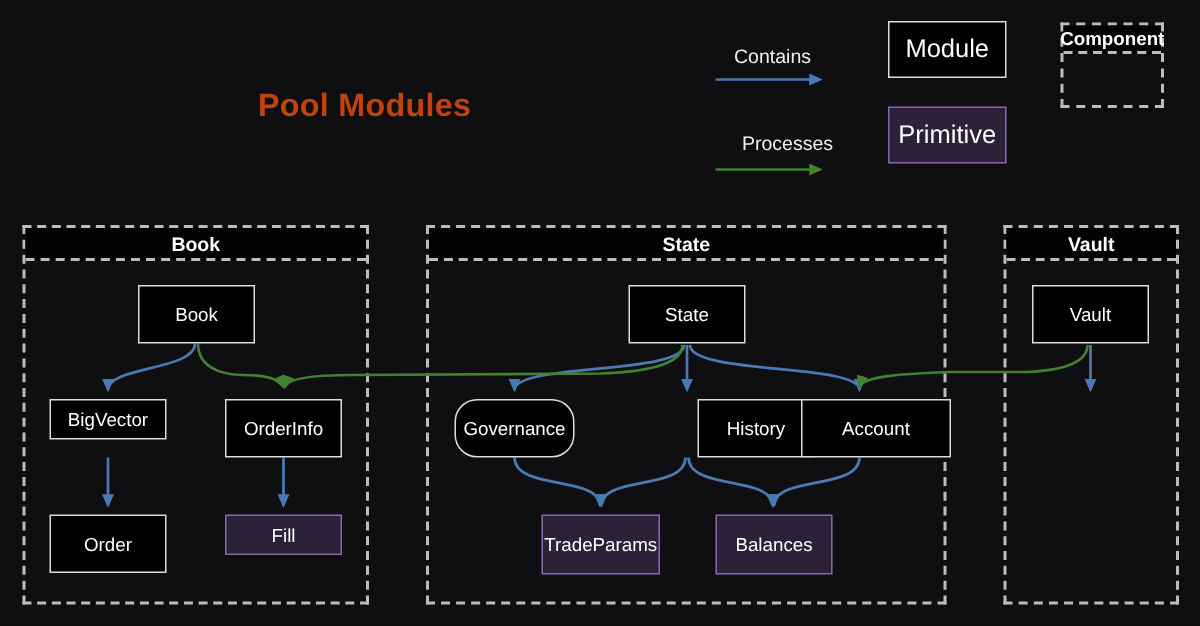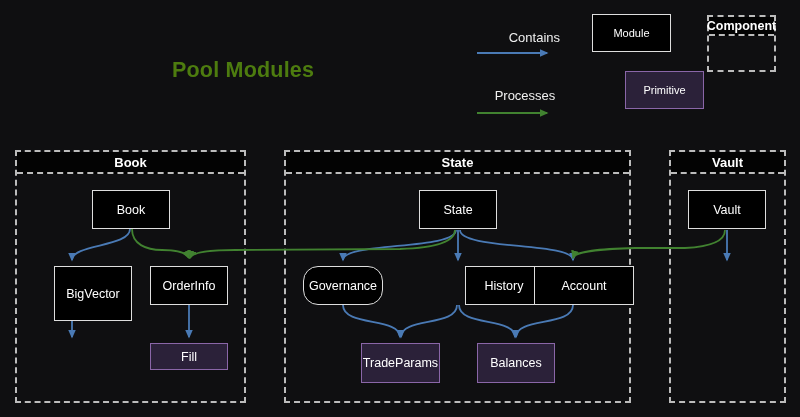--- a/index.html
+++ b/index.html
@@ -2,21 +2,21 @@
 <html><head>
 <meta charset="utf-8">
 <style>
   html,body{margin:0;padding:0;background:#0f0f11;}
   #canvas{
     position:relative;width:800px;height:417px;background:#0f0f11;
     font-family:"Liberation Sans",sans-serif;color:#f5f5f5;overflow:hidden;
   }
   .title{
     position:absolute;left:172px;top:58px;font-size:21.5px;font-weight:bold;
-    letter-spacing:.2px;color:#4d7c0f;
+    letter-spacing:.2px;color:#c2410c;
   }
   
   .node{
     position:absolute;box-sizing:border-box;background:#000;
     border:1.5px solid #dedede;display:flex;align-items:center;justify-content:center;
     font-size:12.5px;color:#fff;
   }
   .node.primitive{background:#2b2139;border-color:#8a66a8;}
   
   .cluster{
@@ -24,61 +24,61 @@
   }
   .cluster-header{
     box-sizing:border-box;width:100%;height:22px;background:#030303;
     border-bottom:2px dashed #bcbcbc;display:flex;align-items:center;justify-content:center;
     font-size:13px;font-weight:bold;color:#fff;
   }
   
   .legend-label{position:absolute;font-size:13px;color:#f0f0f0;text-align:center;width:90px;}
   .legend-box{
     position:absolute;box-sizing:border-box;display:flex;align-items:center;justify-content:center;
-    font-size:11px;color:#fff;
+    font-size:17px;color:#fff;
   }
   .legend-box.module{background:#000;border:1.5px solid #dedede;}
   .legend-box.primitive{background:#2b2139;border:1.5px solid #8a66a8;}
   .legend-component{
     position:absolute;box-sizing:border-box;border:2px dashed #bcbcbc;background:transparent;
   }
   .legend-component .comp-header{
     box-sizing:border-box;width:100%;height:19px;background:#030303;
     border-bottom:2px dashed #bcbcbc;display:flex;align-items:center;justify-content:center;
     font-size:12.5px;font-weight:bold;color:#fff;
   }
   svg{position:absolute;left:0;top:0;pointer-events:none;}
 </style>
 </head>
 <body>
 
 <div id="canvas">
 
   <div class="title">Pool Modules</div>
 
-  <div class="legend-label" style="left:470px;top:30px;text-align:right;">Contains</div>
+  <div class="legend-label" style="left:470px;top:30px;">Contains</div>
   <div class="legend-label" style="left:480px;top:88px;text-align:center;">Processes</div>
 
   <svg width="800" height="417" viewBox="0 0 800 417">
     <defs>
       <marker id="ab" markerWidth="9" markerHeight="8" refX="7.5" refY="4" orient="auto" markerUnits="userSpaceOnUse">
         <path d="M0,0 L9,4 L0,8 z" fill="#4a7ab5"></path>
       </marker>
       <marker id="ag" markerWidth="9" markerHeight="8" refX="7.5" refY="4" orient="auto" markerUnits="userSpaceOnUse">
         <path d="M0,0 L9,4 L0,8 z" fill="#418230"></path>
       </marker>
     </defs>
     <line x1="477" y1="53" x2="547" y2="53" stroke="#4a7ab5" stroke-width="1.8" marker-end="url(#ab)"></line>
     <line x1="477" y1="113" x2="547" y2="113" stroke="#418230" stroke-width="1.8" marker-end="url(#ag)"></line>
   </svg>
 
   <div class="legend-box module" style="left:592px;top:14px;width:79px;height:38px;">
     <span>Module</span>
   </div>
-  <div class="legend-box primitive" style="left:592px;top:71px;width:79px;height:38px;margin-left:33px;">
+  <div class="legend-box primitive" style="left:592px;top:71px;width:79px;height:38px;">
     <span>Primitive</span>
   </div>
   <div class="legend-component" style="left:707px;top:15px;width:69px;height:57px;">
     <div class="comp-header">Component</div>
   </div>
 
   <div class="cluster" style="left:15px;top:150px;width:231px;height:253px;">
     <div class="cluster-header">Book</div>
   </div>
   <div class="cluster" style="left:284px;top:150px;width:347px;height:253px;">
@@ -103,25 +103,28 @@
     <path d="M727,230 L727,260" fill="none" stroke="#4a7ab5" stroke-width="1.8" marker-end="url(#ab)"></path>
 
     <path d="M132,229 C132,244 146,250 162,250 C176,250 186,252 189,258" fill="none" stroke="#418230" stroke-width="1.8" marker-end="url(#ag)"></path>
     <path d="M455,230 C455,243 430,248 400,249 L235,250 C210,250 192,252 190,258" fill="none" stroke="#418230" stroke-width="1.8" marker-end="url(#ag)"></path>
     <path d="M725,230 C725,243 705,247 685,248 L635,248 C600,249 575,251 573,258" fill="none" stroke="#418230" stroke-width="1.8" marker-end="url(#ag)"></path>
   </svg>
 
   <div class="node" style="left:92px;top:190px;width:78px;height:39px;">
     <span>Book</span>
   </div>
-  <div class="node" style="left:33px;top:266px;width:78px;height:55px;margin-left:21px;">
+  <div class="node" style="left:33px;top:266px;width:78px;height:27px;">
     <span>BigVector</span>
   </div>
   <div class="node" style="left:150px;top:266px;width:78px;height:39px;">
     <span>OrderInfo</span>
+  </div>
+  <div class="node" style="left:33px;top:343px;width:78px;height:39px;">
+    <span>Order</span>
   </div>
   <div class="node primitive" style="left:150px;top:343px;width:78px;height:27px;">
     <span>Fill</span>
   </div>
 
   <div class="node" style="left:419px;top:190px;width:78px;height:39px;">
     <span>State</span>
   </div>
   <div class="node" style="left:303px;top:266px;width:80px;height:39px;border-radius:15px;">
     <span>Governance</span>

